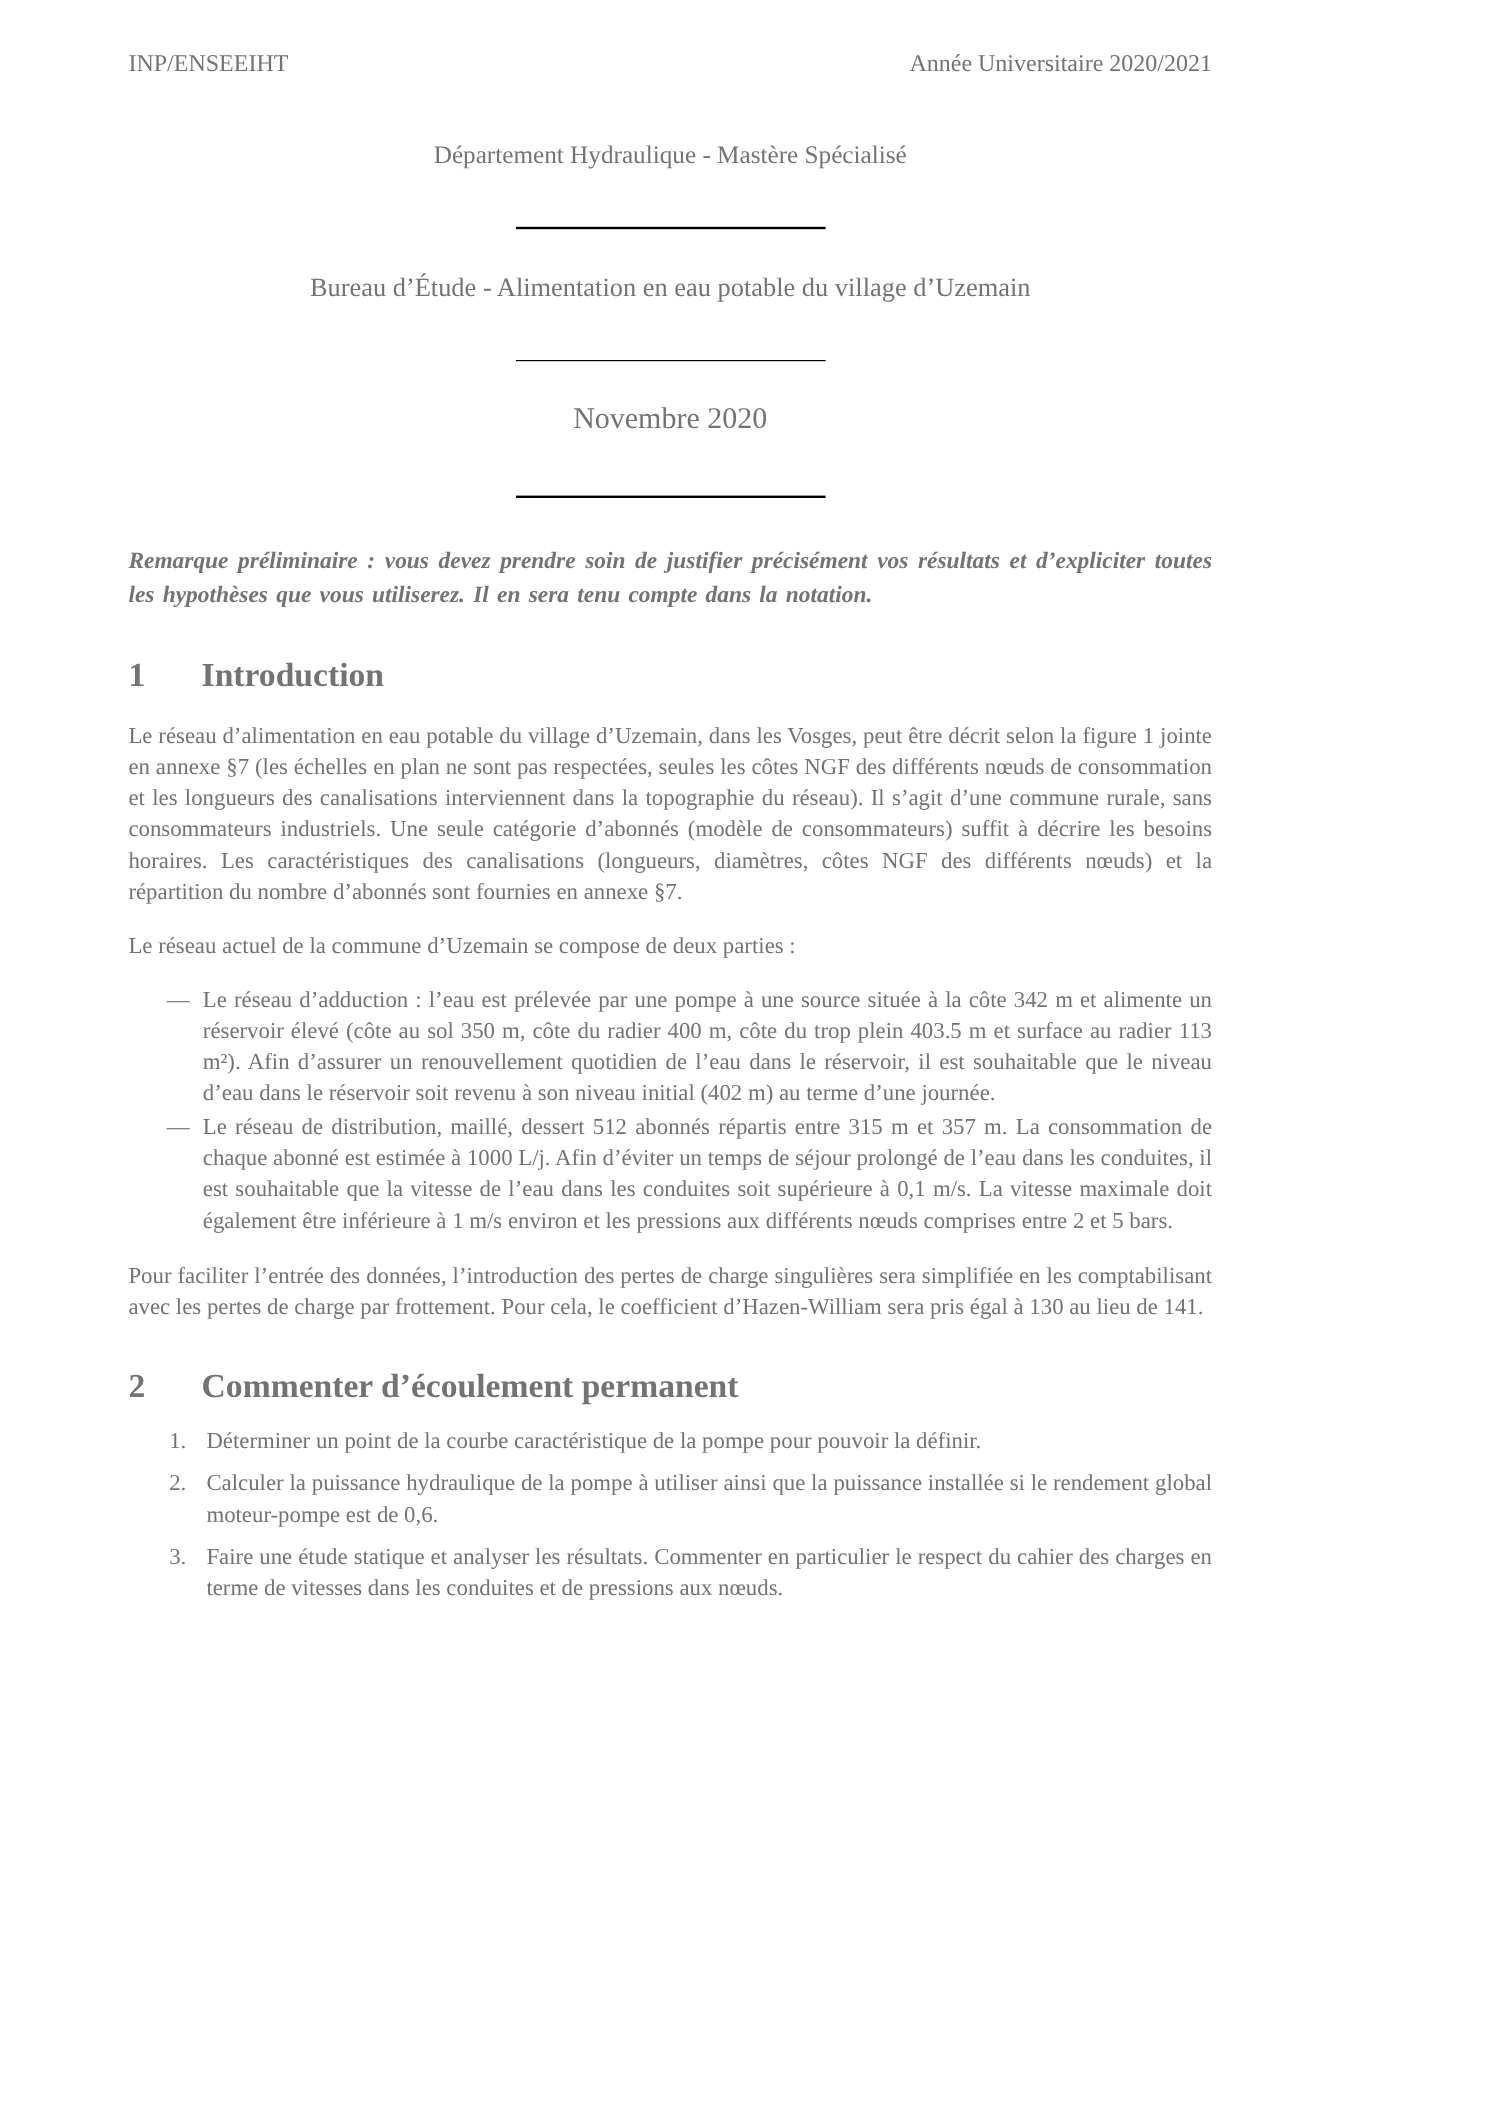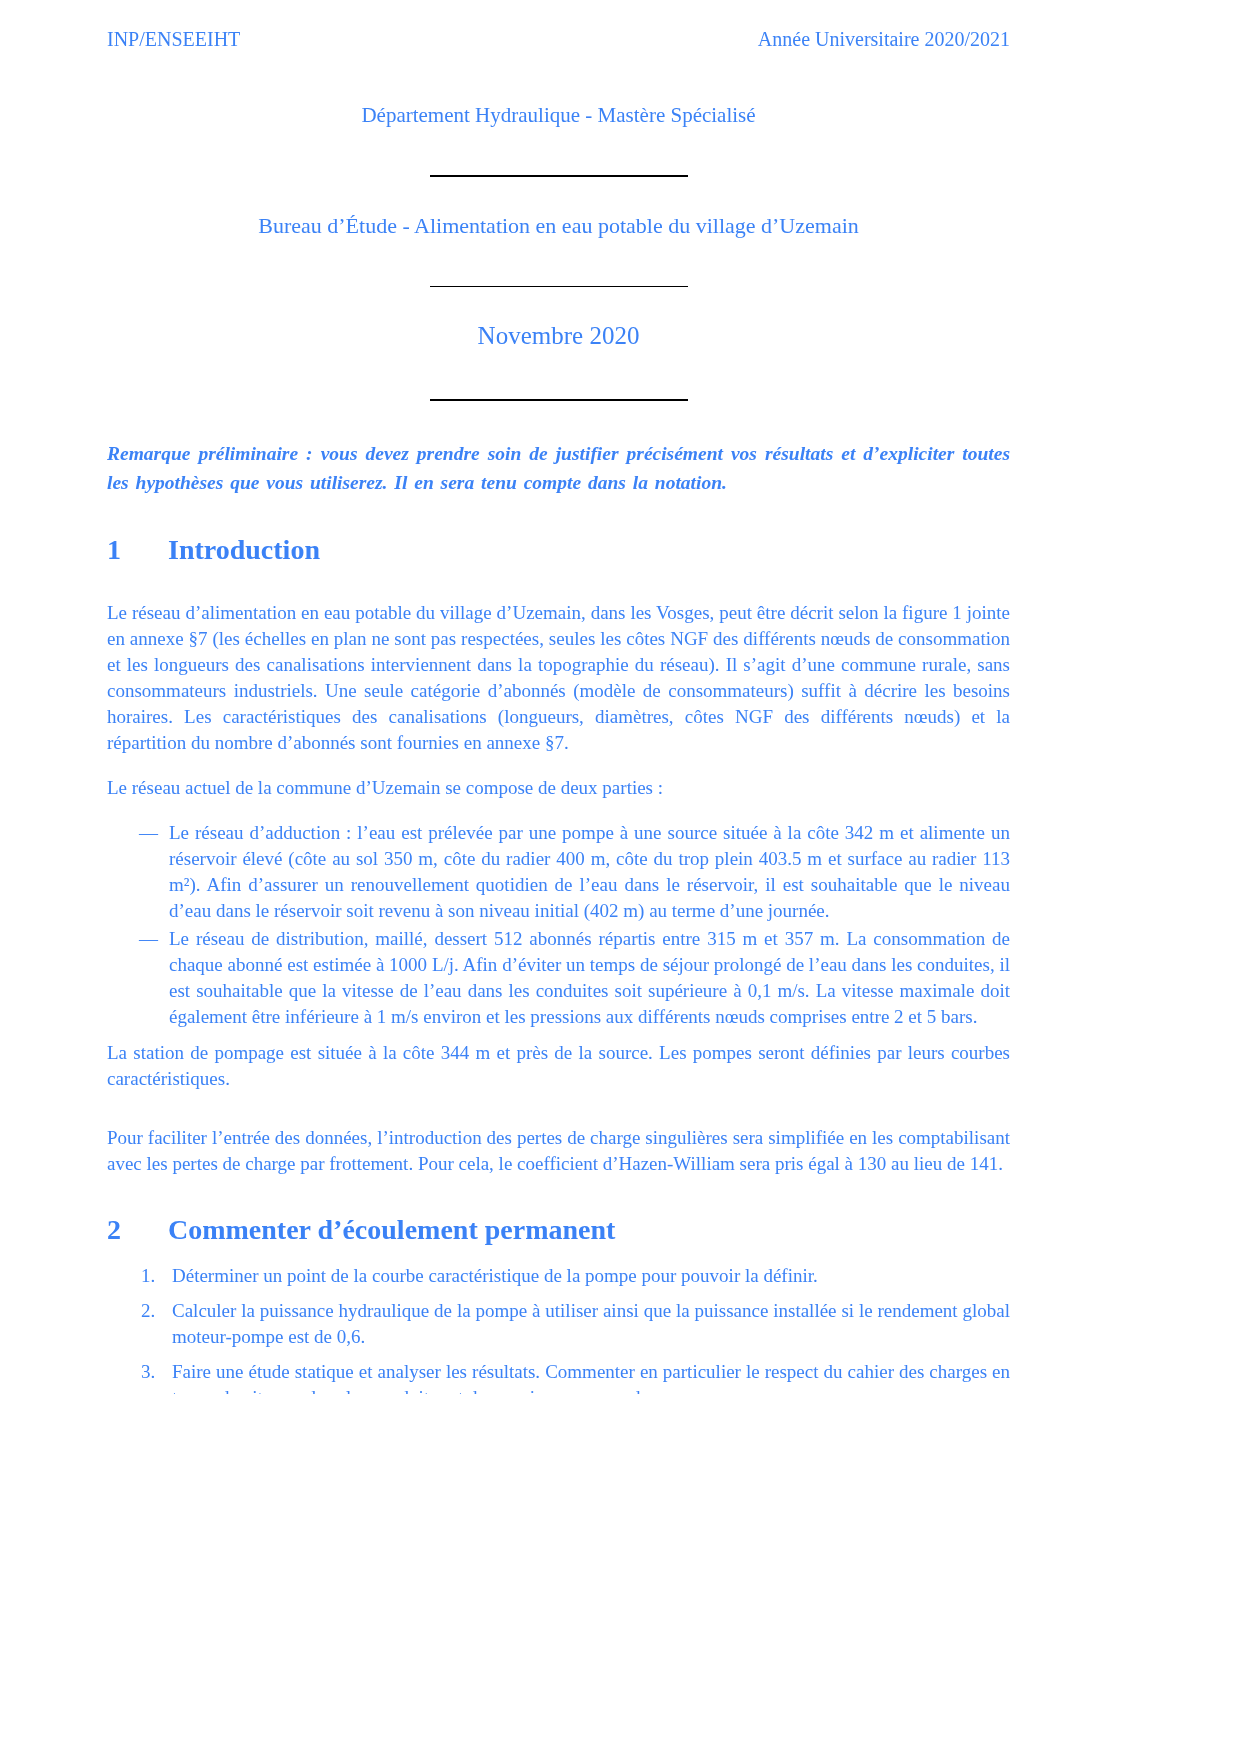--- a/index.html
+++ b/index.html
@@ -6,23 +6,23 @@
     margin: 0;
     padding: 0;
     background: #ffffff;
   }
   .page {
     width: 1241px;
     height: 1394px;
     background: #ffffff;
     position: relative;
     box-sizing: border-box;
-    padding: 26px 231px 0 107px;
+    padding: 40px 231px 0 107px;
     font-family: "Liberation Serif", "DejaVu Serif", serif;
-    color: #3b82f6;
+    color: #737373;
     font-size: 19px;
     line-height: 26px;
     overflow: hidden;
   }
   .running-header {
     display: flex;
     justify-content: space-between;
     font-size: 20px;
   }
   .title-block {
@@ -68,21 +68,21 @@
   }
   .section-heading .sec-title {
     display: inline-block;
     margin-left: 40px;
     text-align: right;
   }
   .sec1-heading { margin-top: 36px; }
   .sec2-heading { margin-top: 36px; }
   .para {
     text-align: justify;
-    margin-top: 33px;
+    margin-top: 20px;
   }
   .para-tight {
     text-align: justify;
     margin-top: 10px;
   }
   .dash-list {
     margin-top: 4px;
   }
   .dash-item {
     display: flex;
@@ -156,21 +156,20 @@
     <div class="dash-item">
       <span class="marker">—</span>
       <span class="item-body">Le réseau d’adduction : l’eau est prélevée par une pompe à une source située à la côte 342 m et alimente un réservoir élevé (côte au sol 350 m, côte du radier 400 m, côte du trop plein 403.5 m et surface au radier 113 m²). Afin d’assurer un renouvellement quotidien de l’eau dans le réservoir, il est souhaitable que le niveau d’eau dans le réservoir soit revenu à son niveau initial (402 m) au terme d’une journée.</span>
     </div>
     <div class="dash-item">
       <span class="marker">—</span>
       <span class="item-body">Le réseau de distribution, maillé, dessert 512 abonnés répartis entre 315 m et 357 m. La consommation de chaque abonné est estimée à 1000 L/j. Afin d’éviter un temps de séjour prolongé de l’eau dans les conduites, il est souhaitable que la vitesse de l’eau dans les conduites soit supérieure à 0,1 m/s. La vitesse maximale doit également être inférieure à 1 m/s environ et les pressions aux différents nœuds comprises entre 2 et 5 bars.</span>
     </div>
   </div>
 
-  <p class="para-tight">La station de pompage est située à la côte 344 m et près de la source. Les pompes seront définies par leurs courbes caractéristiques.</p>
 
   <p class="para">Pour faciliter l’entrée des données, l’introduction des pertes de charge singulières sera simplifiée en les comptabilisant avec les pertes de charge par frottement. Pour cela, le coefficient d’Hazen-William sera pris égal à 130 au lieu de 141.</p>
 
   <div class="section-heading sec2-heading">
     <span class="sec-num">2</span>
     <span class="sec-title">Commenter d’écoulement permanent</span>
   </div>
 
   <div class="num-list">
     <div class="num-item">

